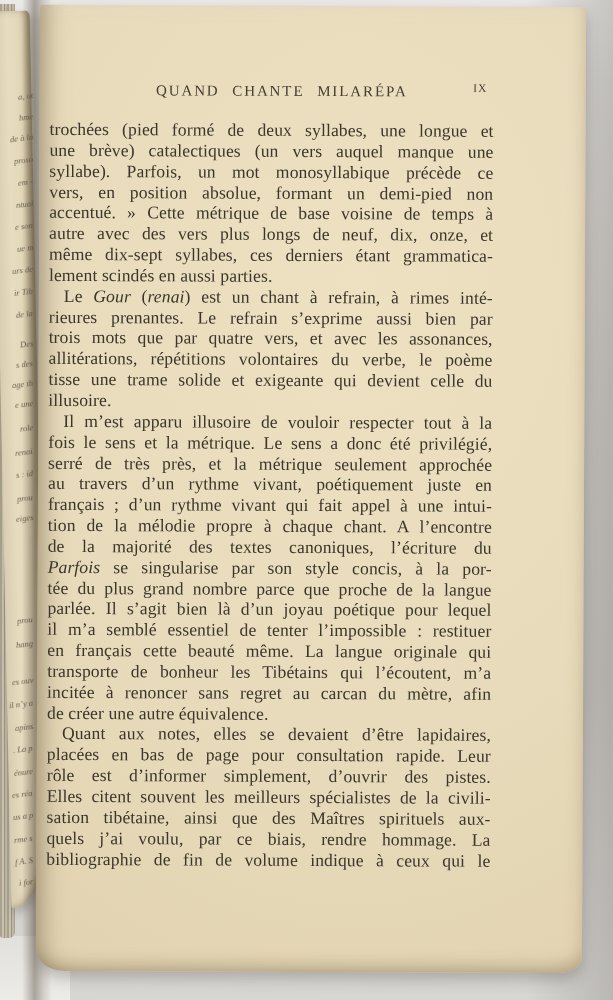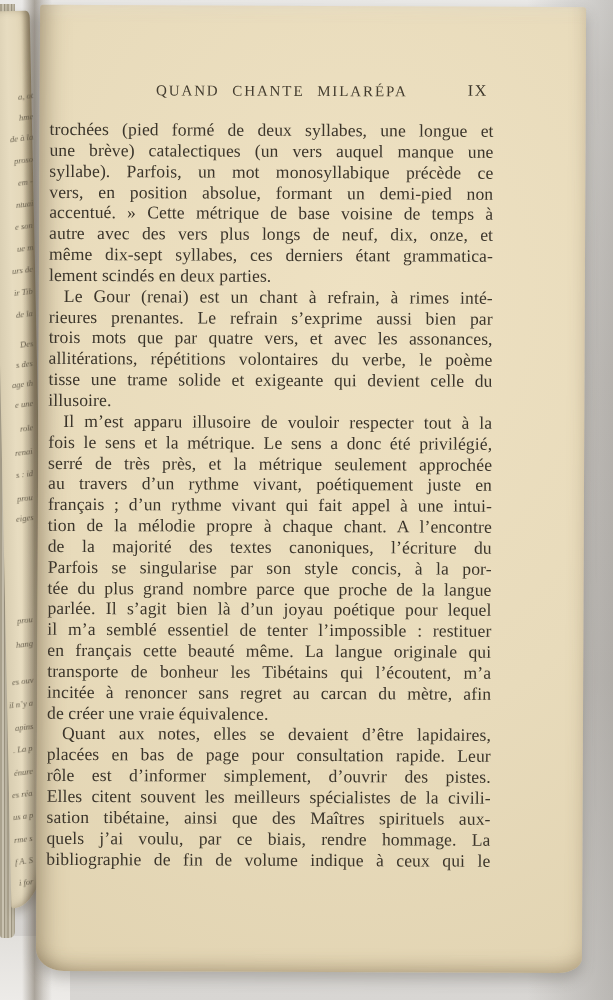--- a/index.html
+++ b/index.html
@@ -31,26 +31,26 @@
     border-radius:3px 3px 24px 28px / 3px 3px 15px 22px;
     transform:rotate(0.25deg);
     box-shadow:
       inset 16px 0 24px -12px rgba(85,70,45,0.5),
       inset -6px -12px 18px -8px rgba(118,98,68,0.38),
       inset 0 14px 16px -12px rgba(255,250,235,0.55),
       0 7px 14px rgba(80,76,70,0.30);}
   .page-header{position:absolute;top:77px;left:10px;width:444px;height:20px;}
   .running-title{position:absolute;left:50%;transform:translateX(-46%);
     font-size:15px;letter-spacing:1.9px;word-spacing:7px;color:#433c2f;white-space:nowrap;}
-  .page-number{position:absolute;right:6px;top:-2px;font-size:16px;letter-spacing:1.5px;color:#3b352a;}
+  .page-number{position:absolute;right:6px;top:-2px;font-size:11px;letter-spacing:1.5px;color:#3b352a;}
   .text-block{position:absolute;top:114px;left:10px;width:444px;color:#3b352b;font-size:17.6px;}
   .line{line-height:20.85px;text-align:justify;text-align-last:justify;letter-spacing:0.1px;}
   .line.final{text-align-last:left;}
   .line.indent{text-indent:15px;}
-  .it{}
+  .it{font-style:italic;}
   .watermark{position:absolute;left:136px;top:611px;
     font-family:"Liberation Sans", sans-serif;font-size:43px;letter-spacing:2.2px;
     opacity:0.9;white-space:nowrap;line-height:1.15;}
 </style>
 </head>
 <body>
 
 <div class="photo">
   <div class="corner-light"></div>
   <div class="stack-edge"></div>
@@ -97,42 +97,42 @@
       <span class="page-number">IX</span>
     </div>
     <div class="text-block" style="color: rgb(59, 53, 43);">
         <div class="line"><span>trochées (pied formé de deux syllabes, une longue et</span></div>
         <div class="line"><span>une brève) catalectiques (un vers auquel manque une</span></div>
         <div class="line"><span>syllabe). Parfois, un mot monosyllabique précède ce</span></div>
         <div class="line"><span>vers, en position absolue, formant un demi-pied non</span></div>
         <div class="line"><span>accentué. » Cette métrique de base voisine de temps à</span></div>
         <div class="line"><span>autre avec des vers plus longs de neuf, dix, onze, et</span></div>
         <div class="line"><span>même dix-sept syllabes, ces derniers étant grammatica-</span></div>
-        <div class="line final"><span>lement scindés en deux parties.</span></div>
+        <div class="line final"><span>lement scindés en aussi parties.</span></div>
         <div class="line indent"><span>Le </span><span class="it">Gour</span><span> (</span><span class="it">renai</span><span>) est un chant à refrain, à rimes inté-</span></div>
         <div class="line"><span>rieures prenantes. Le refrain s’exprime aussi bien par</span></div>
         <div class="line"><span>trois mots que par quatre vers, et avec les assonances,</span></div>
         <div class="line"><span>allitérations, répétitions volontaires du verbe, le poème</span></div>
         <div class="line"><span>tisse une trame solide et exigeante qui devient celle du</span></div>
         <div class="line final"><span>illusoire.</span></div>
         <div class="line indent"><span>Il m’est apparu illusoire de vouloir respecter tout à la</span></div>
         <div class="line"><span>fois le sens et la métrique. Le sens a donc été privilégié,</span></div>
         <div class="line"><span>serré de très près, et la métrique seulement approchée</span></div>
         <div class="line"><span>au travers d’un rythme vivant, poétiquement juste en</span></div>
         <div class="line"><span>français ; d’un rythme vivant qui fait appel à une intui-</span></div>
         <div class="line"><span>tion de la mélodie propre à chaque chant. A l’encontre</span></div>
         <div class="line"><span>de la majorité des textes canoniques, l’écriture du</span></div>
         <div class="line"><span class="it">Parfois</span><span> se singularise par son style concis, à la por-</span></div>
         <div class="line"><span>tée du plus grand nombre parce que proche de la langue</span></div>
         <div class="line"><span>parlée. Il s’agit bien là d’un joyau poétique pour lequel</span></div>
         <div class="line"><span>il m’a semblé essentiel de tenter l’impossible : restituer</span></div>
         <div class="line"><span>en français cette beauté même. La langue originale qui</span></div>
         <div class="line"><span>transporte de bonheur les Tibétains qui l’écoutent, m’a</span></div>
         <div class="line"><span>incitée à renoncer sans regret au carcan du mètre, afin</span></div>
-        <div class="line final"><span>de créer une vraie équivalence.</span></div>
+        <div class="line final"><span>de créer une autre équivalence.</span></div>
         <div class="line indent"><span>Quant aux notes, elles se devaient d’être lapidaires,</span></div>
         <div class="line"><span>placées en bas de page pour consultation rapide. Leur</span></div>
         <div class="line"><span>rôle est d’informer simplement, d’ouvrir des pistes.</span></div>
         <div class="line"><span>Elles citent souvent les meilleurs spécialistes de la civili-</span></div>
         <div class="line"><span>sation tibétaine, ainsi que des Maîtres spirituels aux-</span></div>
         <div class="line"><span>quels j’ai voulu, par ce biais, rendre hommage. La</span></div>
         <div class="line"><span>bibliographie de fin de volume indique à ceux qui le</span></div>
       </div>
   </div>
 

